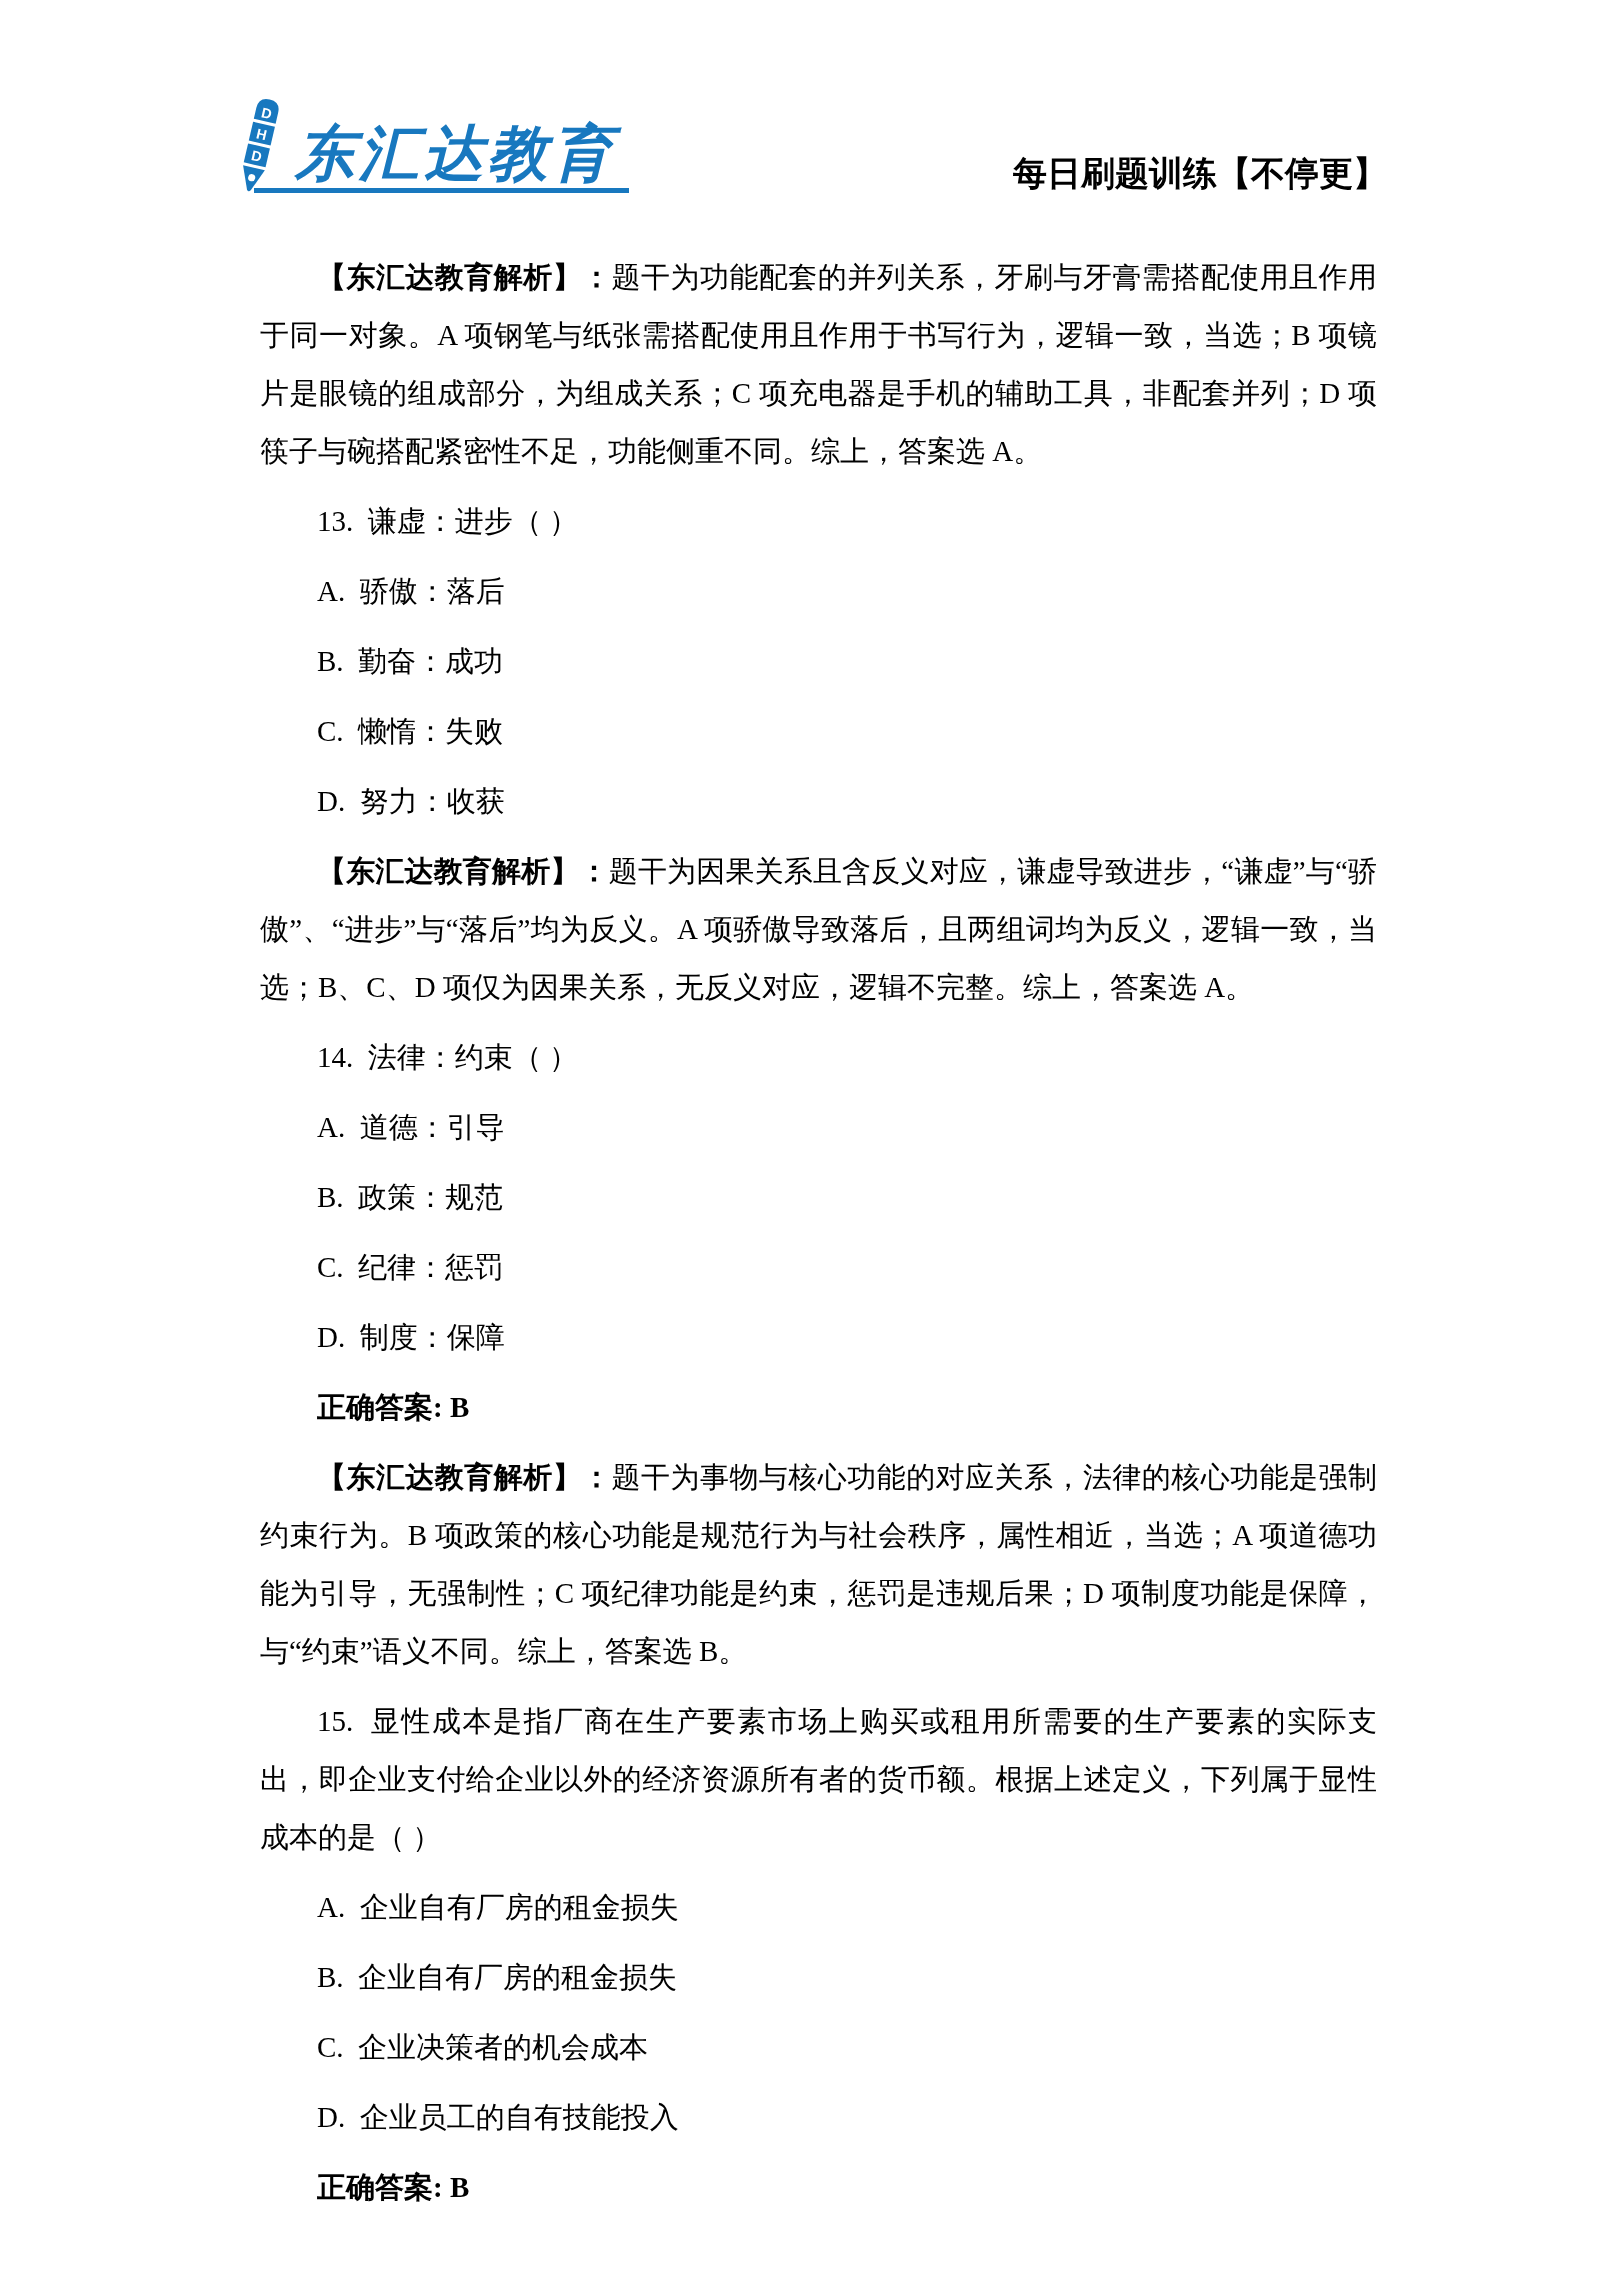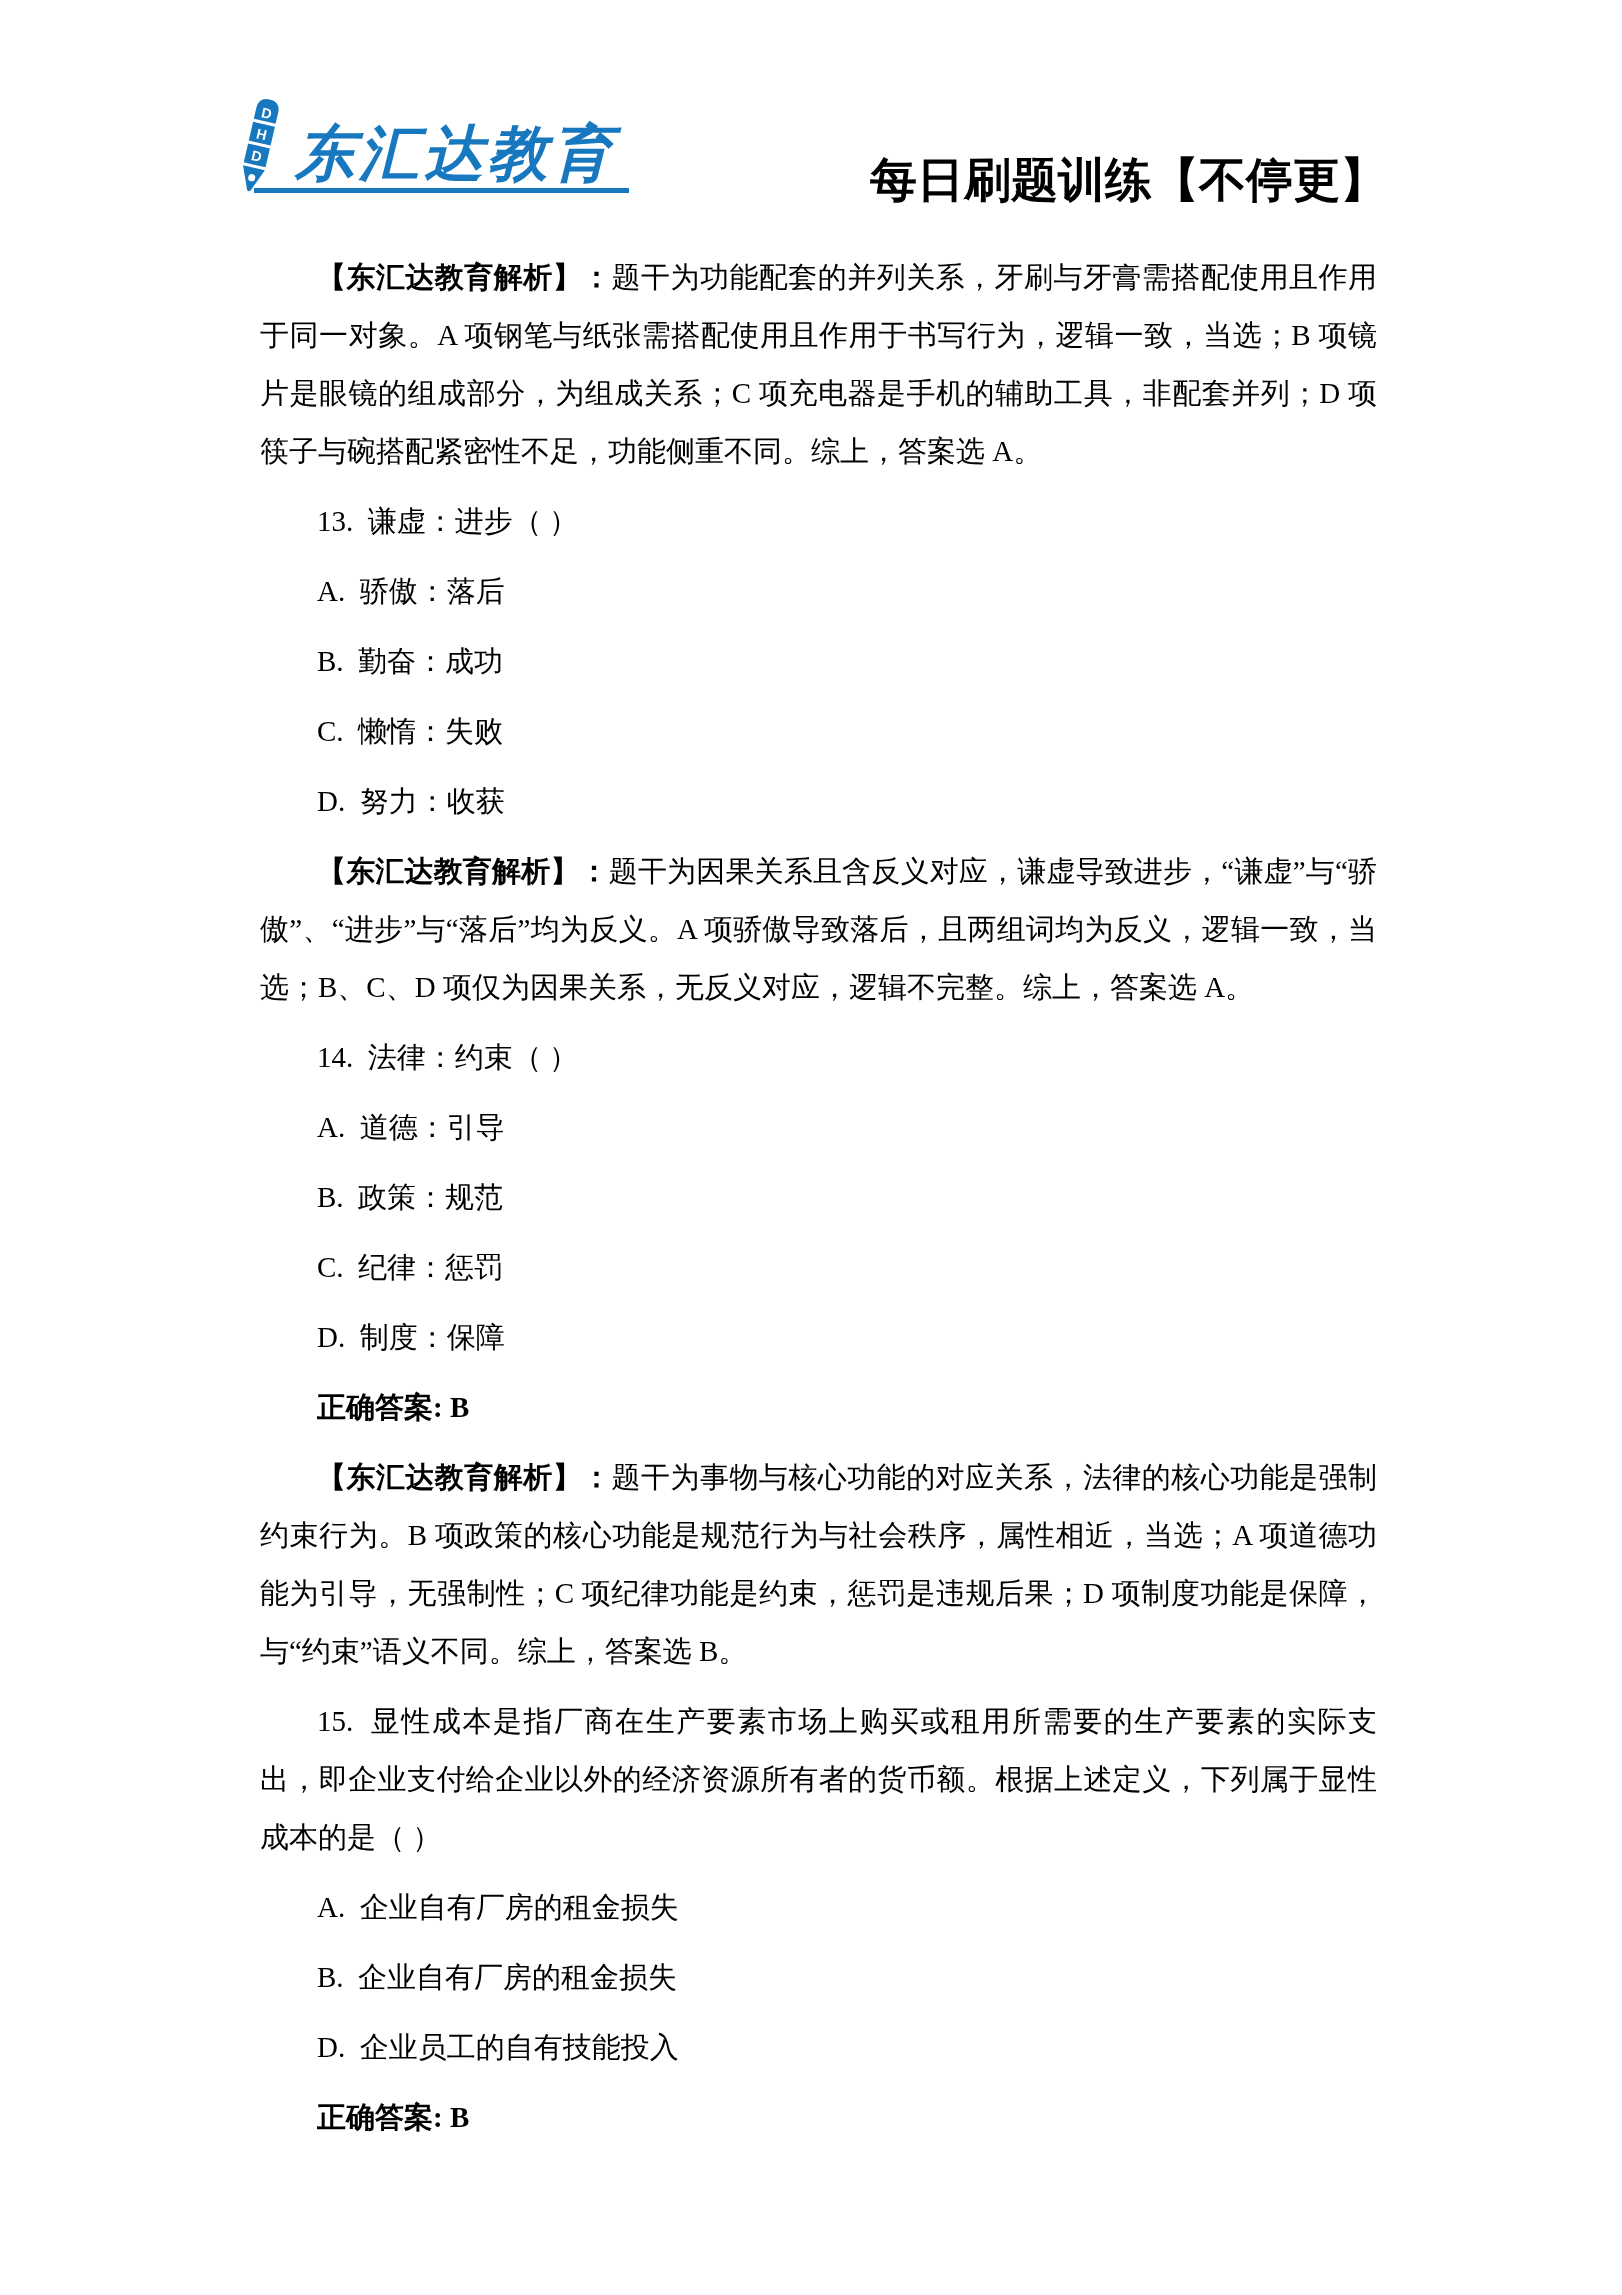--- a/index.html
+++ b/index.html
@@ -37,21 +37,21 @@
     left: 254px;
     top: 188px;
     width: 375px;
     height: 4.6px;
     background: #1878bf;
   }
   .tagline {
     position: absolute;
     right: 236px;
     top: 155px;
-    font-size: 47px;
+    font-size: 34px;
     line-height: 1.1;
     font-weight: bold;
     font-family: "Liberation Serif", "DejaVu Serif", serif;
     white-space: nowrap;
   }
 
   
   .content {
     position: absolute;
     left: 248px;
@@ -110,19 +110,20 @@
     <p class="para">B.  政策：规范</p>
     <p class="para">C.  纪律：惩罚</p>
     <p class="para">D.  制度：保障</p>
     <p class="answer">正确答案: B</p>
 
     <p class="para"><span class="label">【东汇达教育解析】：</span><span>题干为事物与核心功能的对应关系，法律的核心功能是强制约束行为。B 项政策的核心功能是规范行为与社会秩序，属性相近，当选；A 项道德功能为引导，无强制性；C 项纪律功能是约束，惩罚是违规后果；D 项制度功能是保障，与“约束”语义不同。综上，答案选 B。</span></p>
 
     <p class="para">15.  显性成本是指厂商在生产要素市场上购买或租用所需要的生产要素的实际支出，即企业支付给企业以外的经济资源所有者的货币额。根据上述定义，下列属于显性成本的是（ ）</p>
     <p class="para">A.  企业自有厂房的租金损失</p>
     <p class="para">B.  企业自有厂房的租金损失</p>
+    <p class="para">C.  企业决策者的机会成本</p>
     <p class="para">D.  企业员工的自有技能投入</p>
     <p class="answer">正确答案: B</p>
 
 
   </div>
 </div>
 
 
 </body></html>

